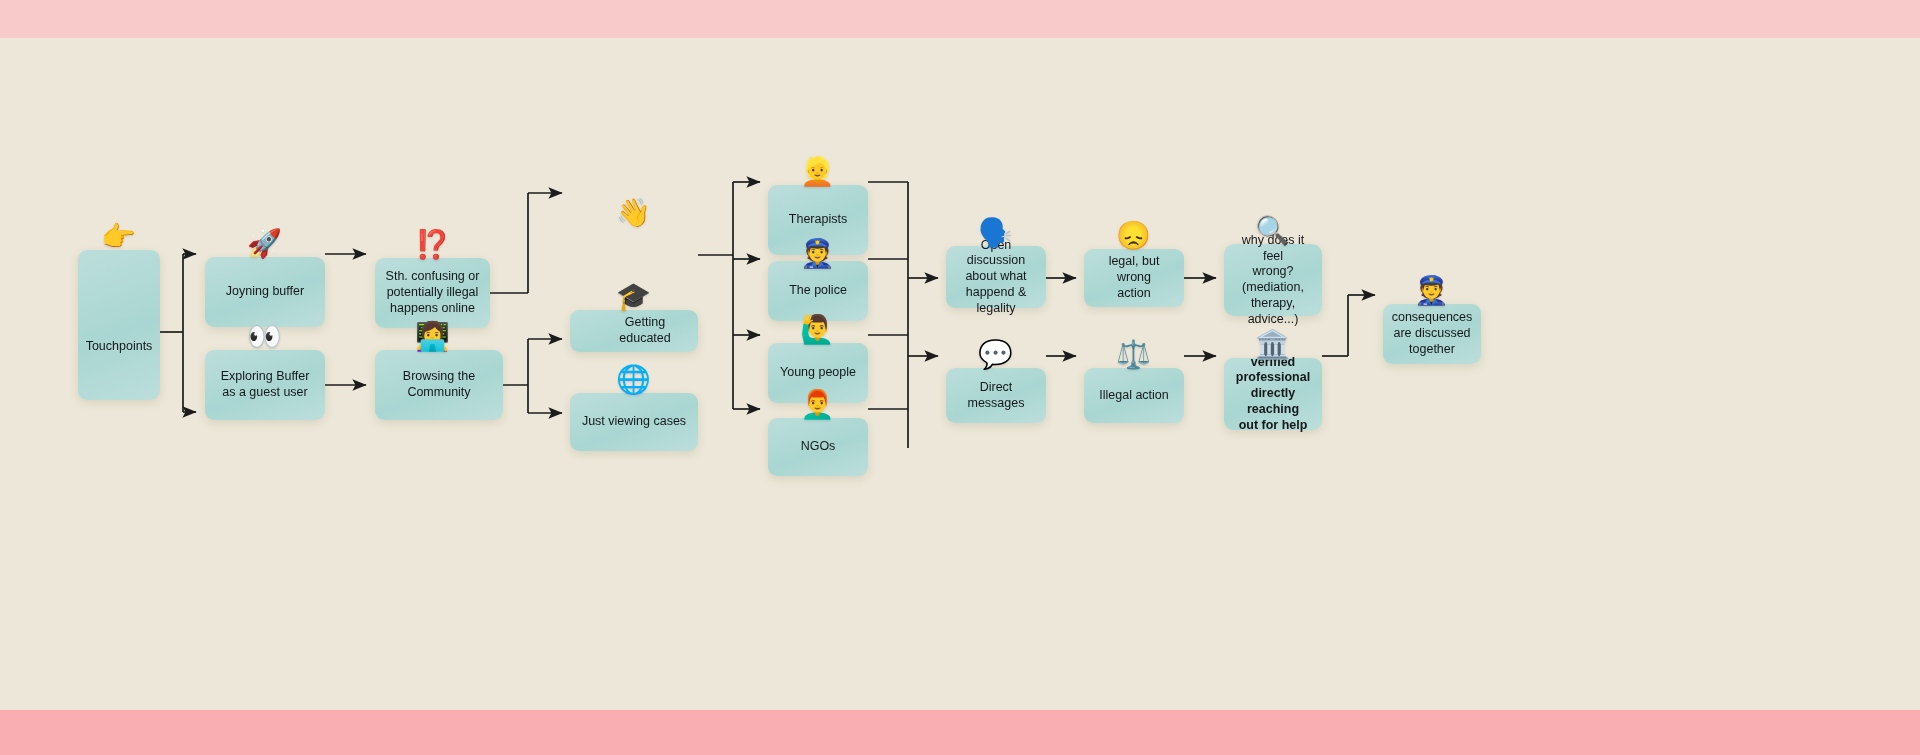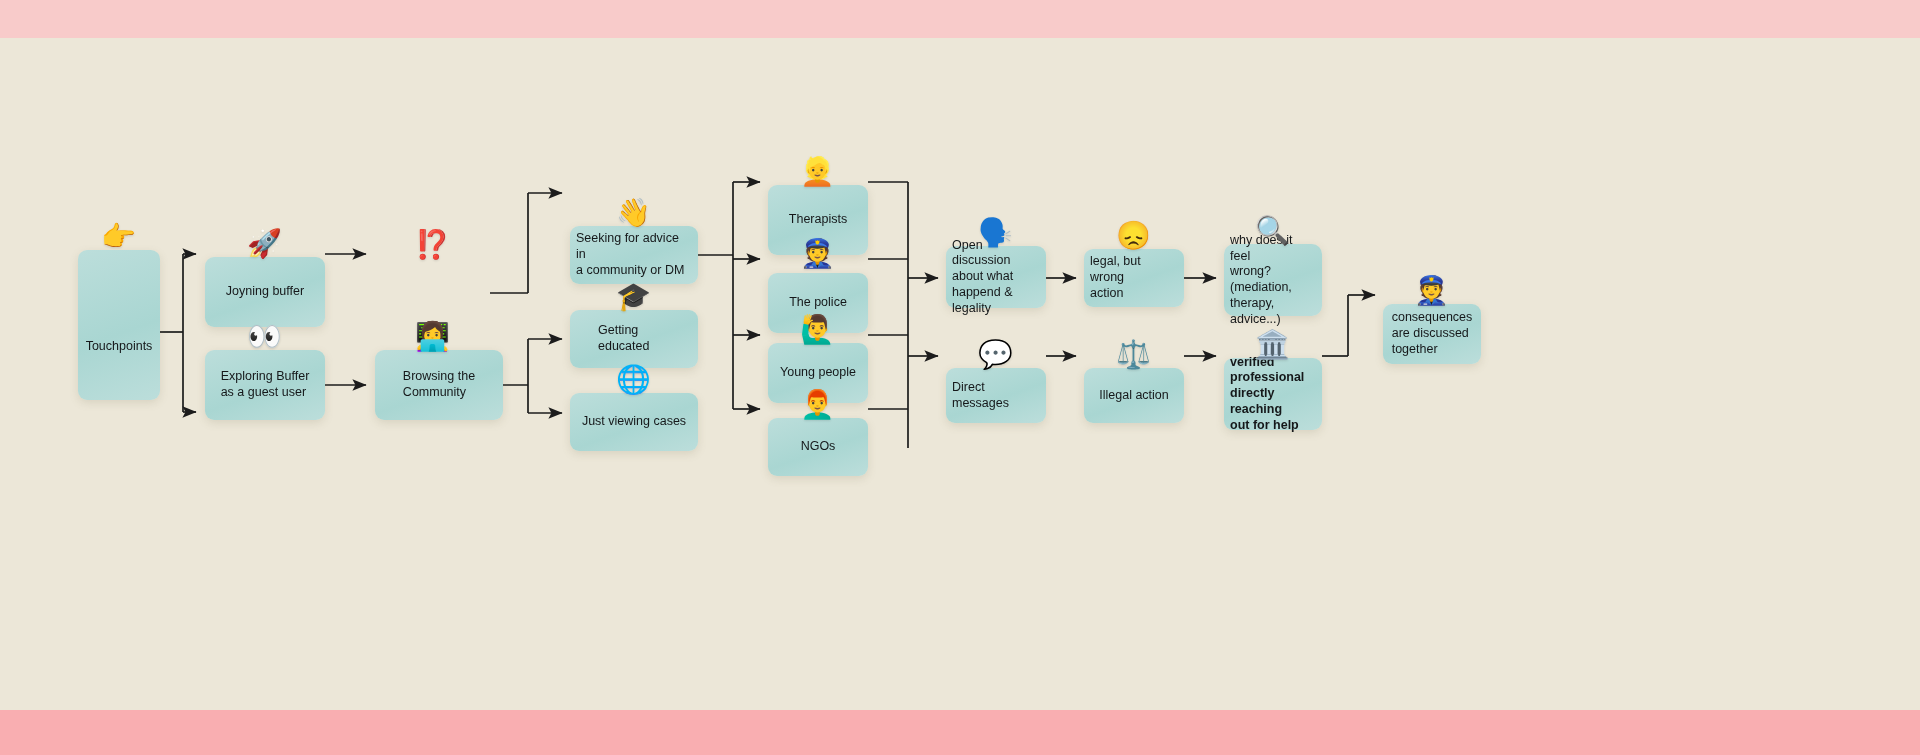--- a/index.html
+++ b/index.html
@@ -21,21 +21,21 @@
     background:#ece7d8;
   }
   #wires { position:absolute; left:0; top:0; width:1920px; height:672px; }
 
   .node {
     position:absolute;
     background:linear-gradient(160deg,#bcdedb 0%,#a9d6d2 55%,#bcdedb 100%);
     border-radius:9px;
     box-shadow:0 3px 9px rgba(120,110,85,0.17);
     display:flex; align-items:center; justify-content:center;
-    text-align:left;
+    text-align:center;
     color:#15181a;
     font-size:12.5px;
     line-height:1.26;
     padding:4px 6px;
     z-index:3;
   }
   .node .lbl { display:block; white-space:pre-line; }
   .emoji {
     position:absolute;
     z-index:4;
@@ -113,44 +113,45 @@
     <div class="emoji" style="left: 101px; top: 185px; width: 36px;">👉</div>
     <div class="node" style="left: 205px; top: 219px; width: 120px; height: 70px;">
       <span class="lbl">Joyning buffer</span>
     </div>
     <div class="emoji" style="left: 247px; top: 192px; width: 36px;">🚀</div>
     <div class="node" style="left: 205px; top: 312px; width: 120px; height: 70px;">
       <span class="lbl">Exploring Buffer
 as a guest user</span>
     </div>
     <div class="emoji" style="left: 247px; top: 285px; width: 36px;">👀</div>
+    <div class="node" style="left: 375px; top: 220px; width: 115px; height: 70px;">
+      <span class="lbl">Sth. confusing or
+potentially illegal
+happens online</span>
+    </div>
     <div class="emoji" style="left: 414.5px; top: 193px; width: 36px;">⁉️</div>
     <div class="node" style="left: 375px; top: 312px; width: 128px; height: 70px;">
       <span class="lbl">Browsing the
 Community</span>
     </div>
     <div class="emoji" style="left: 414.5px; top: 285px; width: 36px;">👩‍💻</div>
-    <div class="node" style="left: 570px; top: 188px; width: 128px; height: 58px;">
-      <span class="lbl">Seeking for advice in
-a community or DM</span>
-    </div>
     <div class="emoji" style="left: 616px; top: 161px; width: 36px;">👋</div>
-    <div class="node" style="left: 570px; top: 272px; width: 128px; height: 58px; padding-left: 28px;">
+    <div class="node" style="left: 570px; top: 272px; width: 128px; height: 42px; padding-left: 28px;">
       <span class="lbl">Getting educated</span>
     </div>
     <div class="emoji" style="left: 616px; top: 245px; width: 36px;">🎓</div>
     <div class="node" style="left: 570px; top: 355px; width: 128px; height: 58px;">
       <span class="lbl">Just viewing cases</span>
     </div>
     <div class="emoji" style="left: 616px; top: 328px; width: 36px;">🌐</div>
     <div class="node" style="left: 768px; top: 147px; width: 100px; height: 70px;">
       <span class="lbl">Therapists</span>
     </div>
     <div class="emoji" style="left: 800px; top: 120px; width: 36px;">👱</div>
-    <div class="node" style="left: 768px; top: 235px; width: 100px; height: 60px;">
+    <div class="node" style="left: 768px; top: 223px; width: 100px; height: 60px;">
       <span class="lbl">The police</span>
     </div>
     <div class="emoji" style="left: 800px; top: 202px; width: 36px;">👮</div>
     <div class="node" style="left: 768px; top: 305px; width: 100px; height: 60px;">
       <span class="lbl">Young people</span>
     </div>
     <div class="emoji" style="left: 800px; top: 278px; width: 36px;">🙋‍♂️</div>
     <div class="node" style="left: 768px; top: 380px; width: 100px; height: 58px;">
       <span class="lbl">NGOs</span>
     </div>

